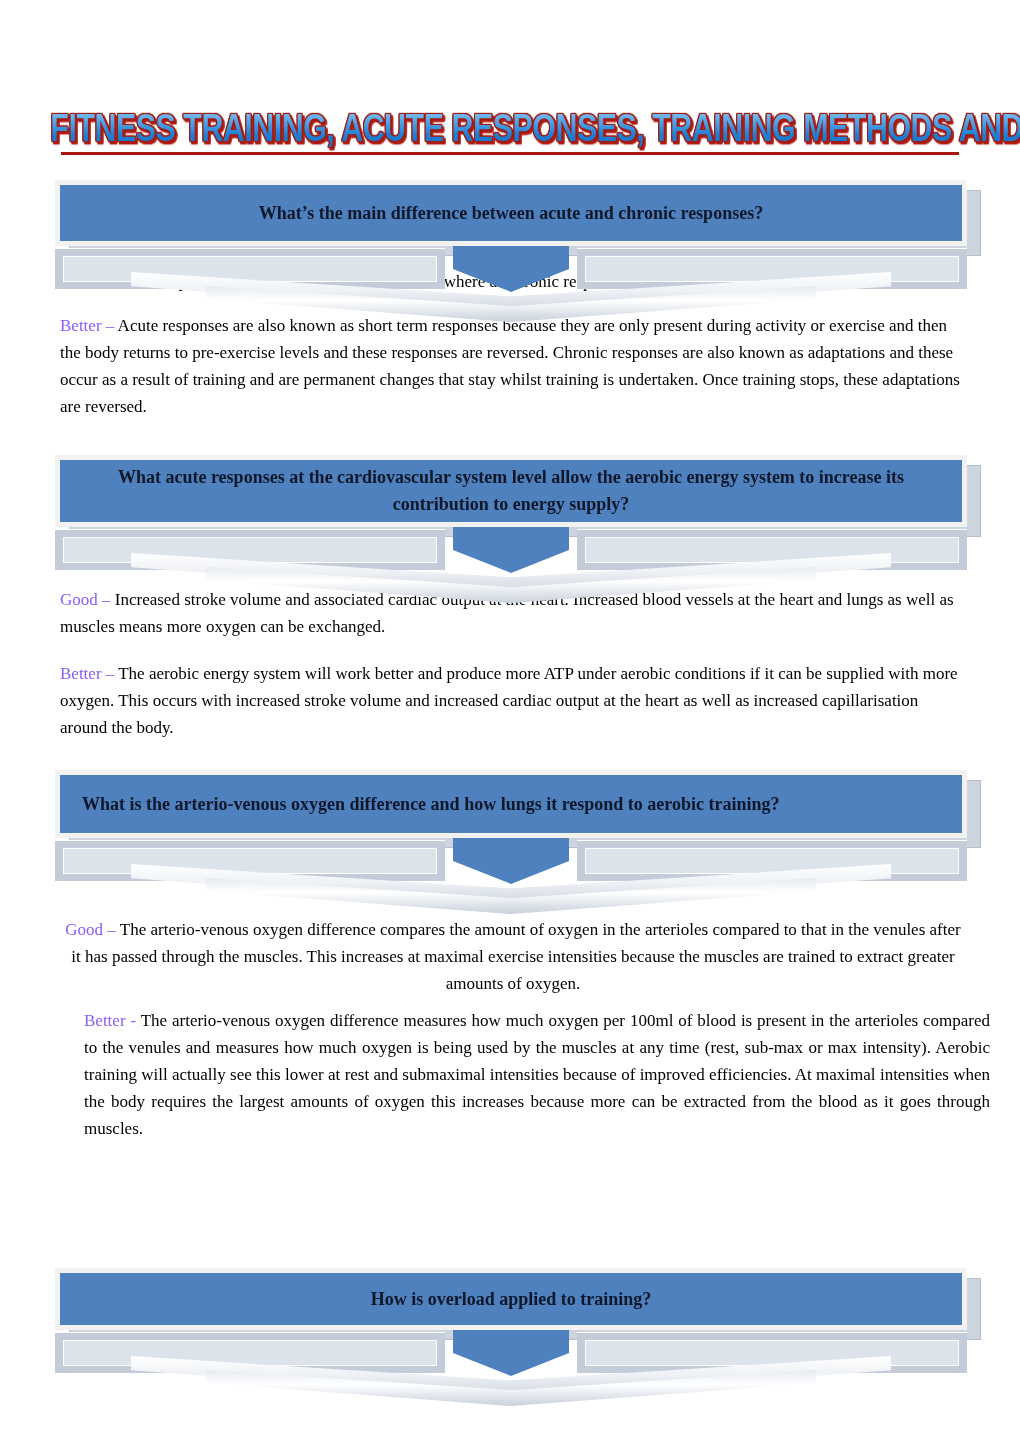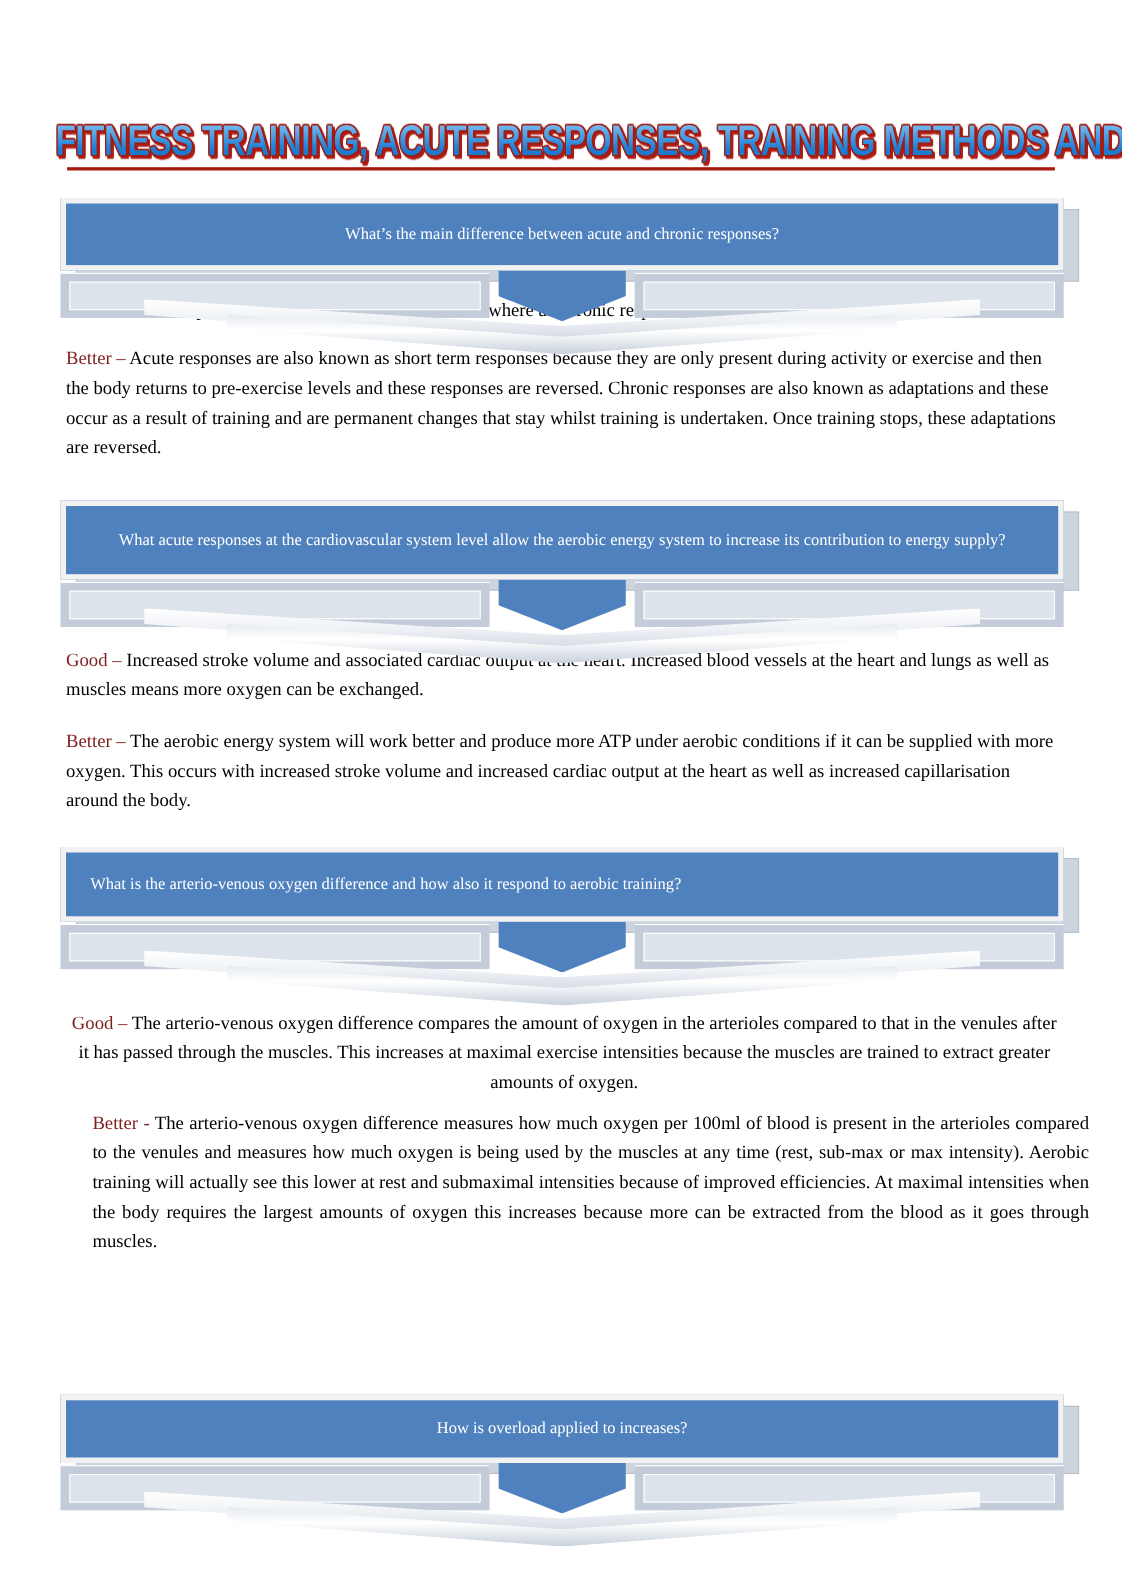--- a/index.html
+++ b/index.html
@@ -94,24 +94,24 @@
     box-sizing: border-box;
     display: flex;
     align-items: center;
     justify-content: center;
     z-index: 4;
   }
   .banner .blue-box.align-left {
     justify-content: flex-start;
   }
   .banner .blue-text {
-    color: #ffffff;
+    color: #0f172a;
     font-family: "Liberation Serif", "DejaVu Serif", serif;
-    font-weight: normal;
-    font-size: 15px;
+    font-weight: bold;
+    font-size: 18px;
     line-height: 27px;
     text-align: center;
     padding: 0 24px;
     width: 100%;
     box-sizing: border-box;
   }
   .banner .blue-box.align-left .blue-text {
     text-align: left;
     padding-left: 22px;
     padding-right: 22px;
@@ -185,21 +185,21 @@
     left: 60px;
     width: 906px;
     margin: 0;
     font-size: 17px;
     line-height: 27px;
     color: #000000;
     text-align: left;
   }
   p.body.justify { text-align: justify; margin-left: 24px; }
   .lead {
-    color: #7f1d1d;
+    color: #8b5cf6;
     font-weight: normal;
   }
 </style>
 </head>
 <body>
 
 <div class="page">
 
   <div class="title-wrap">
     <span class="wordart">FITNESS TRAINING, ACUTE RESPONSES, TRAINING METHODS AND PRINCIPLES</span>
@@ -265,21 +265,21 @@
           <div class="wing-in"></div>
         </div>
       <div class="wing wing-r">
           <div class="wing-in"></div>
         </div>
       <div class="chevron-pale"></div>
       <div class="chevron-pale2"></div>
       <div class="arrow-blue"></div>
     </div>
     <div class="blue-box align-left" style="height:68px;">
-      <div class="blue-text">What is the arterio-venous oxygen difference and how also it respond to aerobic training?</div>
+      <div class="blue-text">What is the arterio-venous oxygen difference and how lungs it respond to aerobic training?</div>
     </div>
   </div>
 
   <p class="body" style="top:916px;text-align:center;">
     <span class="lead">Good –</span><span> The arterio-venous oxygen difference compares the amount of oxygen in the arterioles compared to that in the venules after it has passed through the muscles. This increases at maximal exercise intensities because the muscles are trained to extract greater amounts of oxygen.</span>
   </p>
 
   <p class="body justify" style="top:1007px;">
     <span class="lead">Better -</span><span> The arterio-venous oxygen difference measures how much oxygen per 100ml of blood is present in the arterioles compared to the venules and measures how much oxygen is being used by the muscles at any time (rest, sub-max or max intensity). Aerobic training  will actually see this lower at rest and submaximal intensities because of improved efficiencies. At maximal intensities when the body requires the largest amounts of oxygen this increases because more can be extracted from the blood as it goes through muscles.</span>
   </p>
@@ -291,17 +291,17 @@
           <div class="wing-in"></div>
         </div>
       <div class="wing wing-r">
           <div class="wing-in"></div>
         </div>
       <div class="chevron-pale"></div>
       <div class="chevron-pale2"></div>
       <div class="arrow-blue"></div>
     </div>
     <div class="blue-box" style="height:62px;">
-      <div class="blue-text">How is overload applied to increases?</div>
+      <div class="blue-text">How is overload applied to training?</div>
     </div>
   </div>
 
 </div>
 
 </body></html>

